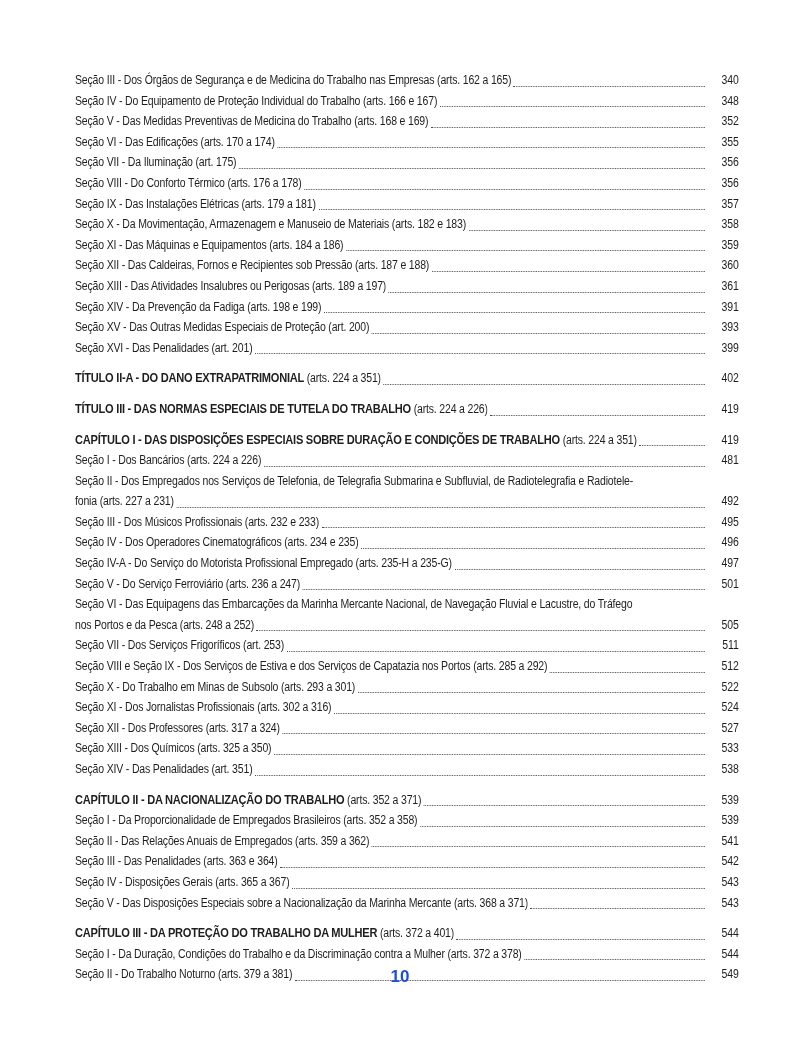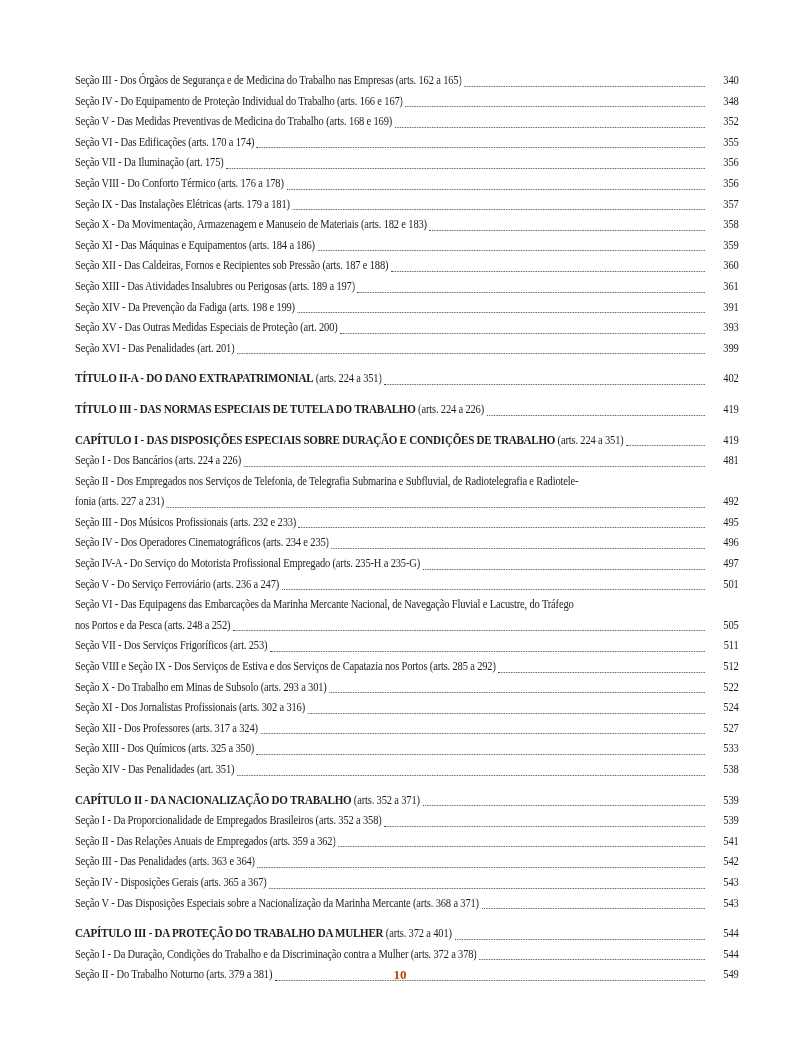--- a/index.html
+++ b/index.html
@@ -2,21 +2,21 @@
 <html><head>
 <meta charset="utf-8">
 <style>
   html, body { margin: 0; padding: 0; background: #ffffff; }
   .page {
     position: relative;
     width: 800px;
     height: 1047px;
     background: #ffffff;
     overflow: hidden;
-    font-family: Liberation Serif, serif;
+    font-family: Liberation Sans, sans-serif;
     color: #1e1e1e;
   }
   
   .content {
     position: absolute;
     top: 70px;
     left: 75px;
     width: 790px;
     transform: scaleX(0.84);
     transform-origin: 0 0;
@@ -58,22 +58,22 @@
     font-size: 12.5px;
     font-weight: normal;
   }
   .footer {
     position: absolute;
     top: 967px;
     left: 0;
     width: 800px;
     text-align: center;
     font-weight: bold;
-    font-size: 13px;
-    color: #c2410c;
+    font-size: 17px;
+    color: #1d4ed8;
   }
 </style>
 </head>
 <body>
 
 <div class="page">
   <div class="content" id="toc">
       <div class="entry section">
         <div class="line">
           <span class="label">Seção III - Dos Órgãos de Segurança e de Medicina do Trabalho nas Empresas (arts. 162 a 165)</span>

